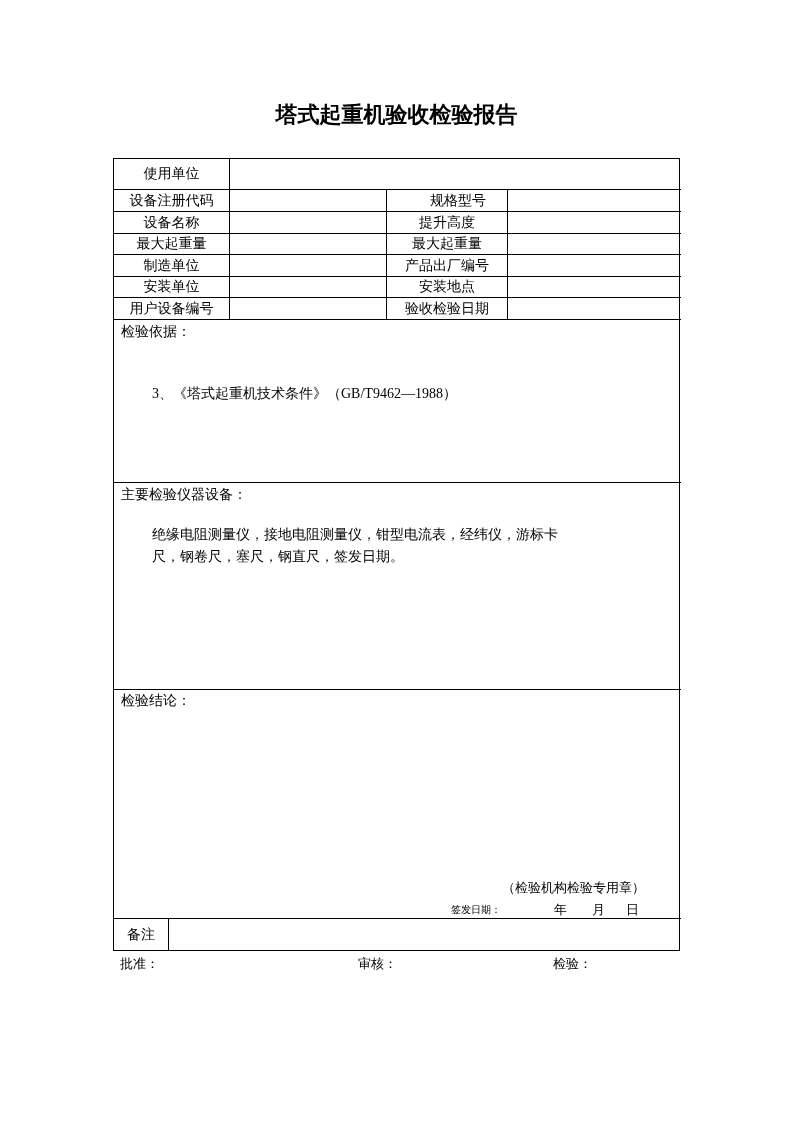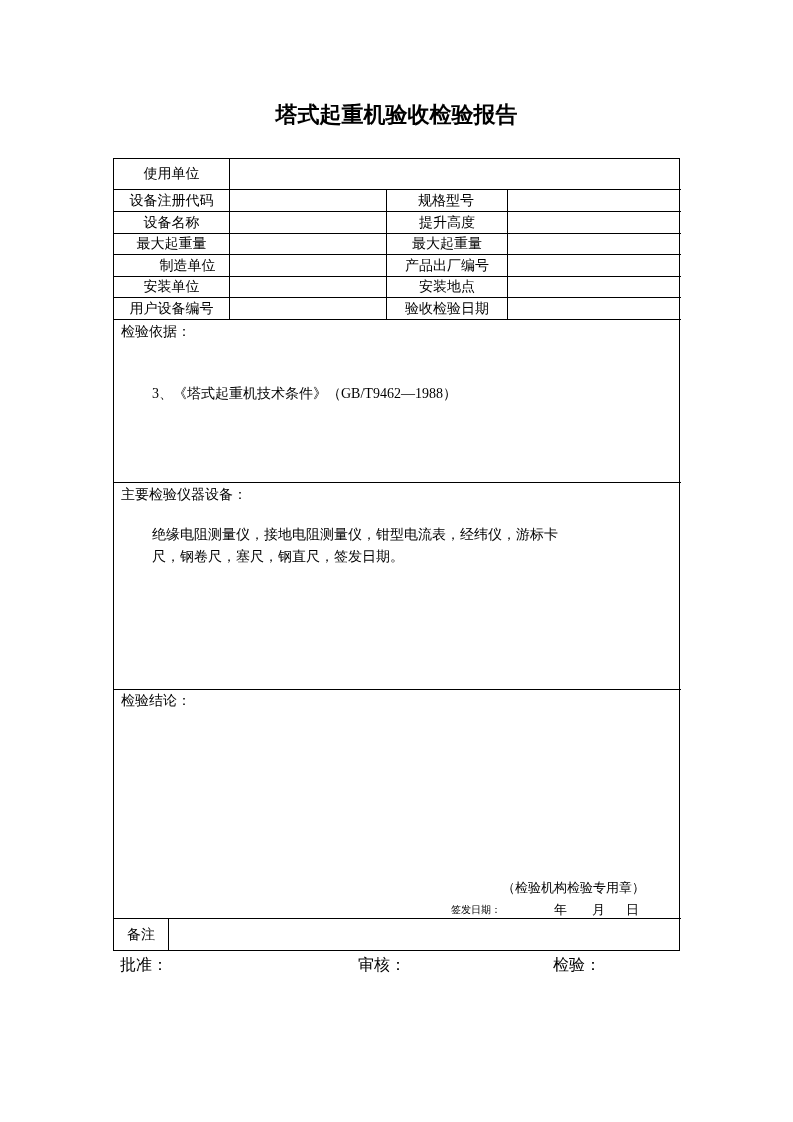--- a/index.html
+++ b/index.html
@@ -3,21 +3,21 @@
 <meta charset="utf-8">
 <style>
   html, body { margin: 0; padding: 0; background: #ffffff; }
   body { width: 793px; height: 1122px; position: relative; font-family: "Liberation Serif", "DejaVu Serif", serif; color: #000; }
   .title { position: absolute; top: 100px; left: 0; width: 793px; text-align: center; font-size: 22px; font-weight: bold; font-family: "DejaVu Sans", sans-serif; letter-spacing: 0px; }
   .frame { position: absolute; left: 113px; top: 158px; width: 567px; height: 793px; border: 1px solid #000; box-sizing: border-box; }
   .hl { position: absolute; left: 0; height: 0; border-top: 1px solid #000; }
   .vl { position: absolute; width: 0; border-left: 1px solid #000; }
   .cell { position: absolute; font-size: 14px; text-align: center; line-height: 21px; white-space: nowrap; }
   .txt { position: absolute; font-size: 14px; line-height: 21px; white-space: nowrap; }
-  .footer { position: absolute; top: 955px; font-size: 16px; }
+  .footer { position: absolute; top: 955px; font-size: 13px; }
 </style>
 </head>
 <body>
 
 <div class="title">塔式起重机验收检验报告</div>
 
 <div class="frame">
 
   <div class="hl" style="top:30px;width:567px;"></div>
   <div class="hl" style="top:52px;width:567px;"></div>
@@ -34,34 +34,34 @@
   <div class="vl" style="left:115px;top:30px;height:130px;"></div>
   <div class="vl" style="left:272px;top:30px;height:130px;"></div>
   <div class="vl" style="left:393px;top:30px;height:130px;"></div>
   <div class="vl" style="left:54px;top:759px;height:33px;"></div>
 
   <div class="cell" style="left:0;top:4px;width:115px;">使用单位</div>
   <div class="cell" style="left:116px;top:4px;width:450px;text-align:left;padding-left:4px;"></div>
 
   <div class="cell" style="left:0;top:31px;width:115px;">设备注册代码</div>
   <div class="cell" style="left:116px;top:31px;width:156px;"></div>
-  <div class="cell" style="left:272px;top:31px;width:120px;">规格型号</div>
+  <div class="cell" style="left:284px;top:31px;width:120px;">规格型号</div>
   <div class="cell" style="left:394px;top:31px;width:172px;"></div>
 
   <div class="cell" style="left:0;top:53px;width:115px;">设备名称</div>
   <div class="cell" style="left:116px;top:53px;width:156px;"></div>
   <div class="cell" style="left:273px;top:53px;width:120px;">提升高度</div>
   <div class="cell" style="left:394px;top:53px;width:172px;"></div>
 
   <div class="cell" style="left:0;top:74px;width:115px;">最大起重量</div>
   <div class="cell" style="left:116px;top:74px;width:156px;"></div>
   <div class="cell" style="left:273px;top:74px;width:120px;">最大起重量</div>
   <div class="cell" style="left:394px;top:74px;width:172px;"></div>
 
-  <div class="cell" style="left:16px;top:96px;width:115px;">制造单位</div>
+  <div class="cell" style="left:0;top:96px;width:115px;">制造单位</div>
   <div class="cell" style="left:116px;top:96px;width:156px;"></div>
   <div class="cell" style="left:273px;top:96px;width:120px;">产品出厂编号</div>
   <div class="cell" style="left:394px;top:96px;width:172px;"></div>
 
   <div class="cell" style="left:0;top:117px;width:115px;">安装单位</div>
   <div class="cell" style="left:116px;top:117px;width:156px;"></div>
   <div class="cell" style="left:273px;top:117px;width:120px;">安装地点</div>
   <div class="cell" style="left:394px;top:117px;width:172px;"></div>
 
   <div class="cell" style="left:0;top:139px;width:115px;">用户设备编号</div>

